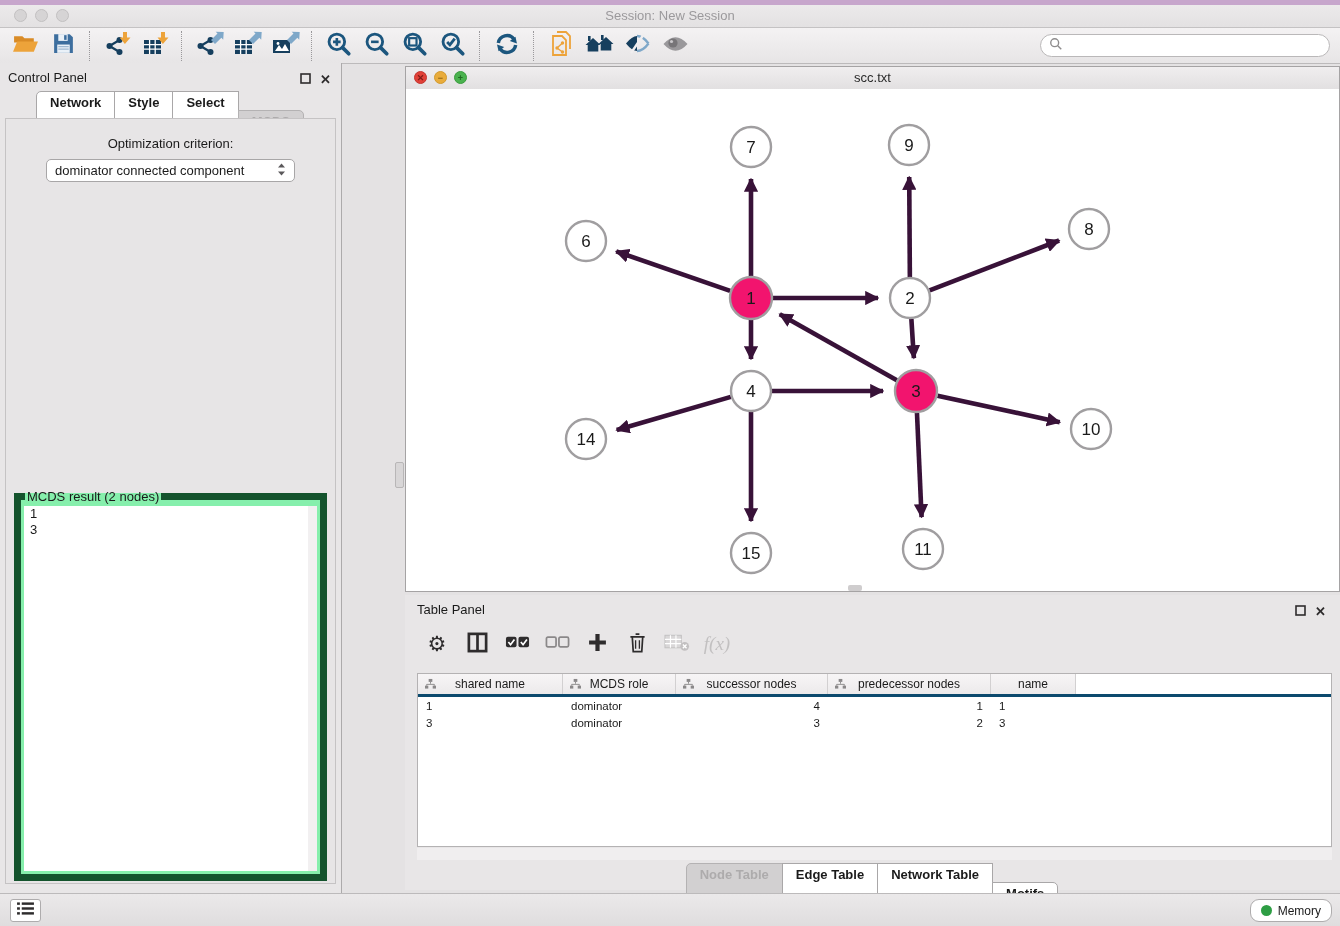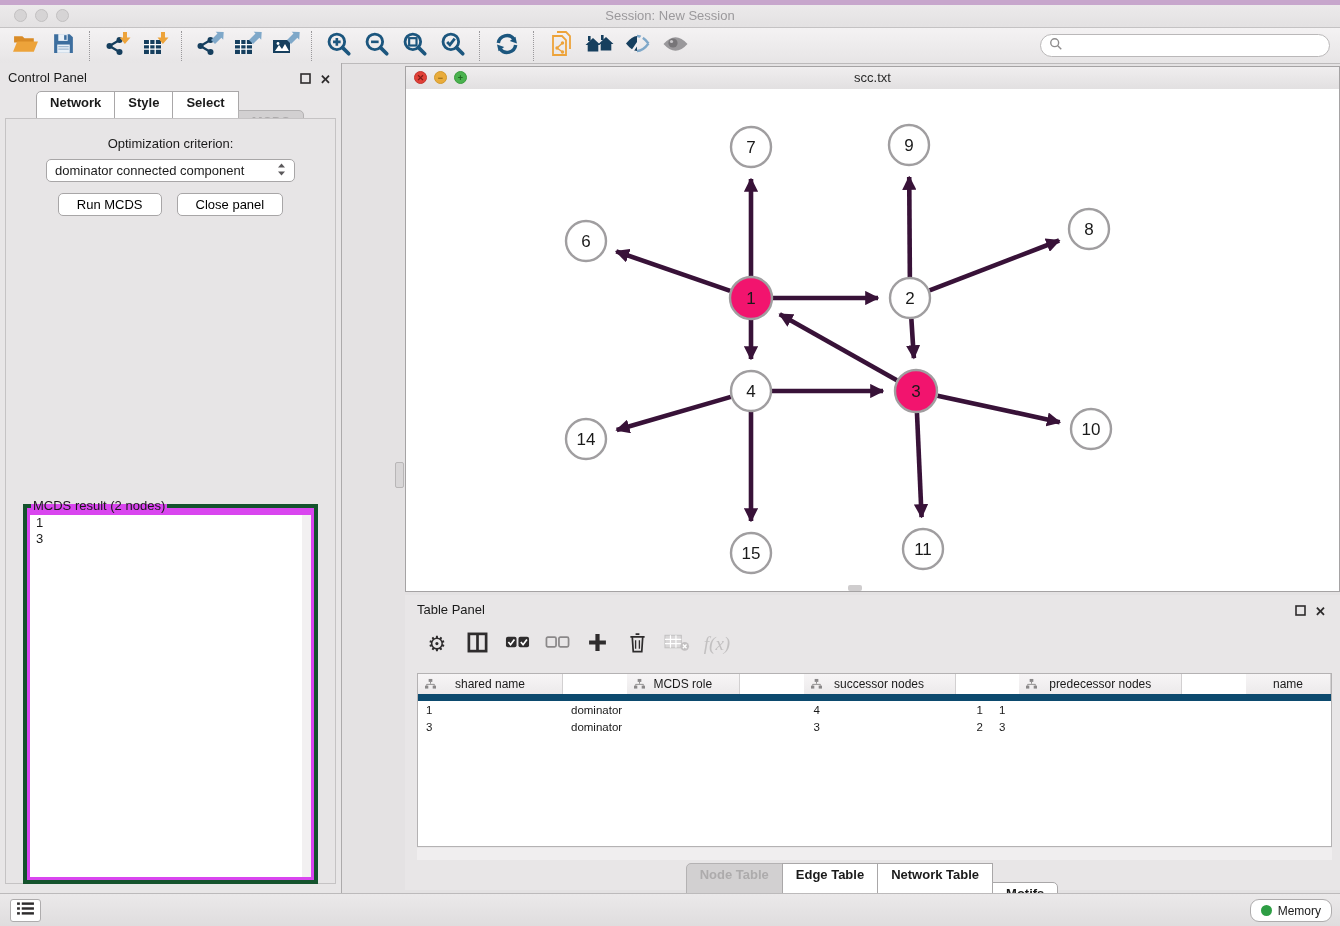--- a/index.html
+++ b/index.html
@@ -38,22 +38,22 @@
   .cp-content{position:absolute;left:5px;right:5px;top:55px;height:766px;background:#E7E5E6;
               border:1px solid #C5C3C4;box-sizing:border-box;}
   .opt-label{position:absolute;left:0;right:0;top:17px;text-align:center;font-size:13px;}
   .criterion{position:absolute;left:40px;right:40px;top:40px;height:23px;background:#fff;
              border:1px solid #A8A6A7;border-radius:5px;display:flex;align-items:center;
              padding:0 8px;font-size:13px;box-sizing:border-box;}
   .criterion .stepper{margin-left:auto;}
   .btn-row{position:absolute;left:0;right:0;top:74px;display:flex;justify-content:center;gap:15px;}
   .mac-btn{background:#fff;border:1px solid #A8A6A7;border-radius:5px;height:23px;padding:0 18px;
            font-size:13px;font-family:"Liberation Sans",sans-serif;display:flex;align-items:center;}
-  .result-fieldset{position:absolute;left:8px;right:8px;top:370px;height:378px;border:4px solid #14532d;
-                   margin:9px;padding:0;background:#d946ef;}
+  .result-fieldset{position:absolute;left:8px;right:8px;top:370px;height:378px;border:7px solid #14532d;
+                   margin:0;padding:0;background:#86efac;}
   .result-fieldset legend{font-size:13px;margin-left:4px;padding:0 2px;}
   .result-area{position:absolute;left:3px;right:3px;top:2px;bottom:3px;background:#fff;overflow:hidden;}
   .result-area .line{font-size:13px;padding:0 6px;line-height:16px;}
   .result-scroll{position:absolute;right:0;top:0;bottom:0;width:9px;background:#F2F0F1;}
   
   .net-window{position:absolute;left:405px;top:66px;width:935px;height:526px;background:#fff;
               border:1px solid #A5A3A4;box-sizing:border-box;}
   .net-titlebar{position:relative;height:22px;background:linear-gradient(#F0EEEF,#E2E0E1);
                 border-bottom:1px solid #ACAAAB;}
   .lights{position:absolute;left:8px;top:4px;display:flex;gap:7px;}
@@ -66,21 +66,21 @@
   .net-canvas{position:absolute;left:0;top:22px;right:0;bottom:0;background:#fff;}
   .vsplit-handle{position:absolute;left:395px;top:462px;width:9px;height:26px;background:#D8D6D7;
                  border:1px solid #B8B6B7;border-radius:2px;box-sizing:border-box;}
   .hsplit-handle{position:absolute;left:848px;top:585px;width:14px;height:6px;background:#CFCDCE;border-radius:2px;}
   
   .table-panel{position:absolute;left:405px;top:595px;width:935px;height:295px;background:#E8E6E7;}
   #tp-toolbar{position:absolute;left:14px;top:28px;height:42px;display:flex;align-items:center;gap:4px;}
   .tp-btn{width:36px;height:34px;display:flex;align-items:center;justify-content:center;}
   .dtable{position:absolute;left:12px;right:8px;top:78px;height:174px;background:#fff;
           border:1px solid #B4B2B3;box-sizing:border-box;overflow:hidden;}
-  .thead{display:flex;height:20px;border-bottom:7px solid #0c4a6e;justify-content:space-between;}
+  .thead{display:flex;height:20px;border-bottom:3px solid #0c4a6e;}
   .th{background:linear-gradient(#F7F5F6,#ECEAEB);border-right:1px solid #D2D0D1;display:flex;
       align-items:center;justify-content:center;gap:6px;font-size:12px;box-sizing:border-box;position:relative;}
   .th .hicon{position:absolute;left:7px;top:4px;}
   .trow{display:flex;height:17px;}
   .td{font-size:11.5px;display:flex;align-items:center;box-sizing:border-box;padding:0 8px;}
   .bstrip{position:absolute;left:12px;right:8px;top:253px;height:12px;background:#F0EEEF;}
   .tp-tabs{position:absolute;left:0;right:0;top:268px;display:flex;justify-content:center;}
   
   .statusbar{position:absolute;left:0;top:893px;width:100%;height:33px;
              background:linear-gradient(#EBE9EA,#DFDDDE);border-top:1px solid #BCBABB;box-sizing:border-box;}
@@ -281,24 +281,20 @@
     <div class="cp-content">
       <div class="opt-label">Optimization criterion:</div>
       <div class="criterion">
         <span>dominator connected component</span>
         <span class="stepper">
           <svg width="9" height="13" viewBox="0 0 9 13">
               <path d="M4.5 0.5L8 4.5H1z" fill="#5A585B"></path>
               <path d="M4.5 12.5L1 8.5h7z" fill="#5A585B"></path>
             </svg>
         </span>
-      </div>
-      <div class="btn-row">
-        <button class="mac-btn">Run MCDS</button>
-        <button class="mac-btn">Close panel</button>
       </div>
       <fieldset class="result-fieldset">
         <legend>MCDS result (2 nodes)</legend>
         <div class="result-area" id="result-lines">
           <div class="line">1</div>
             <div class="line">3</div>
             <div class="result-scroll"></div>
         </div>
       </fieldset>
     </div>

